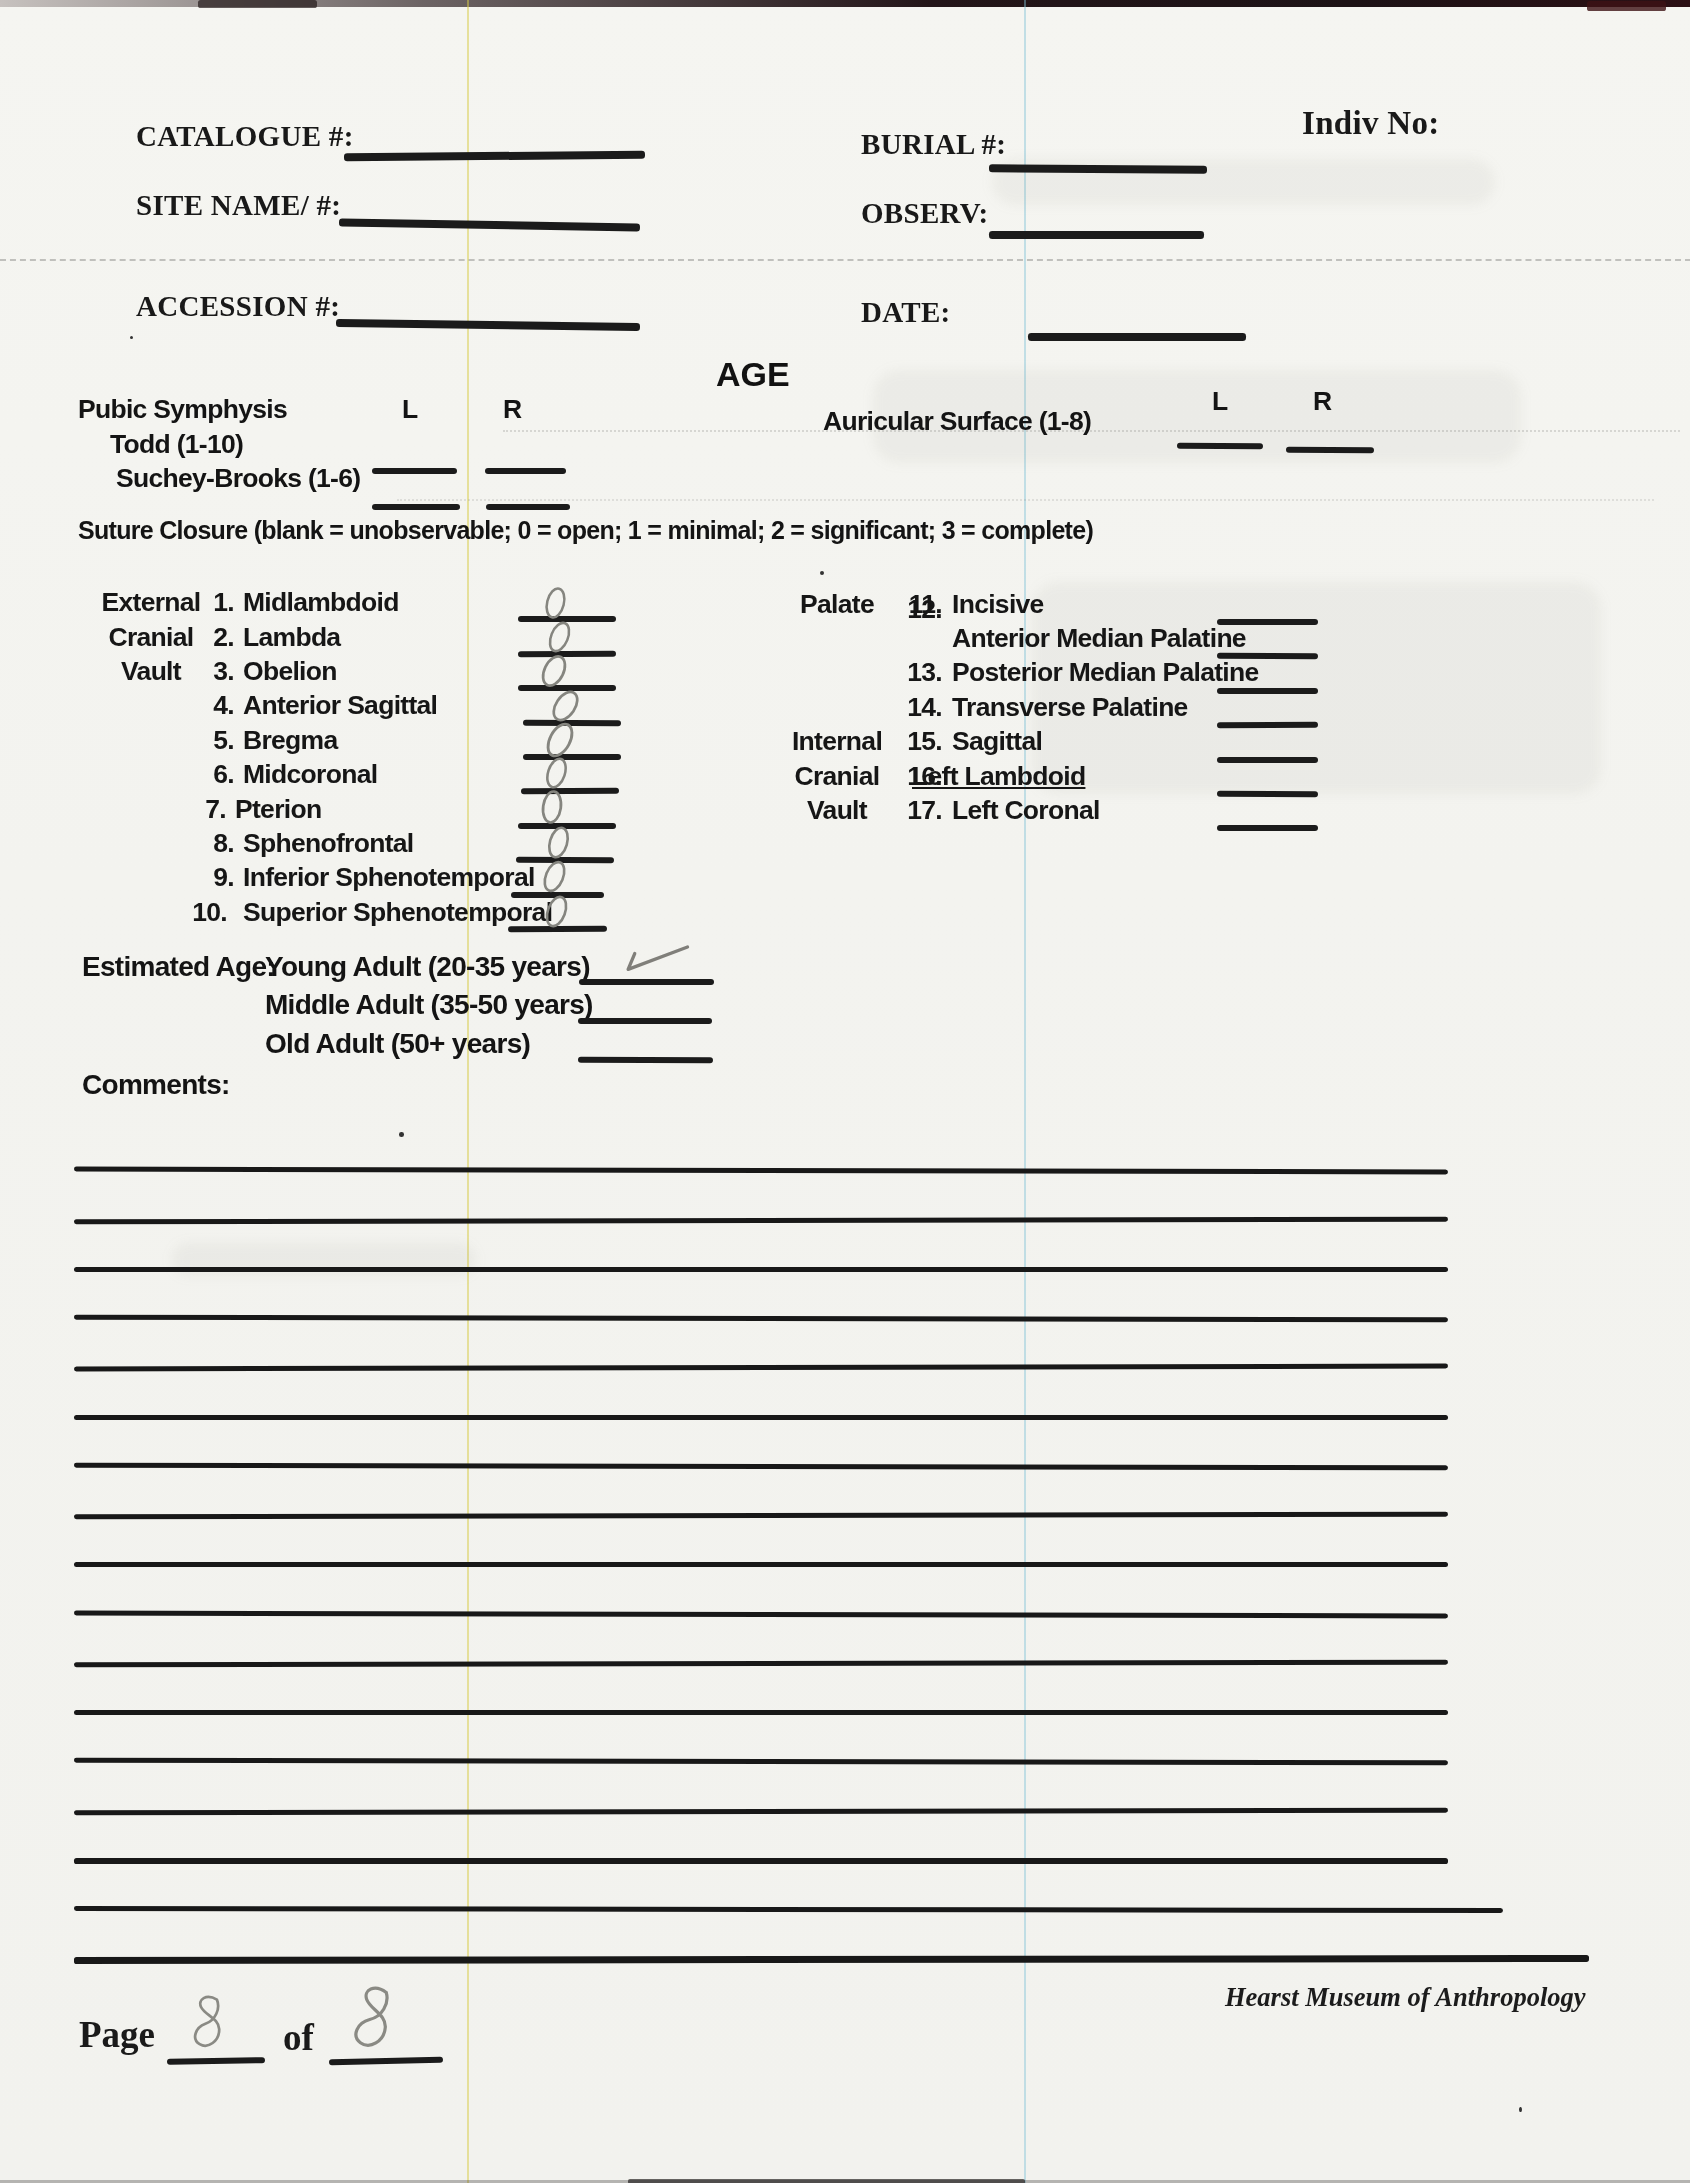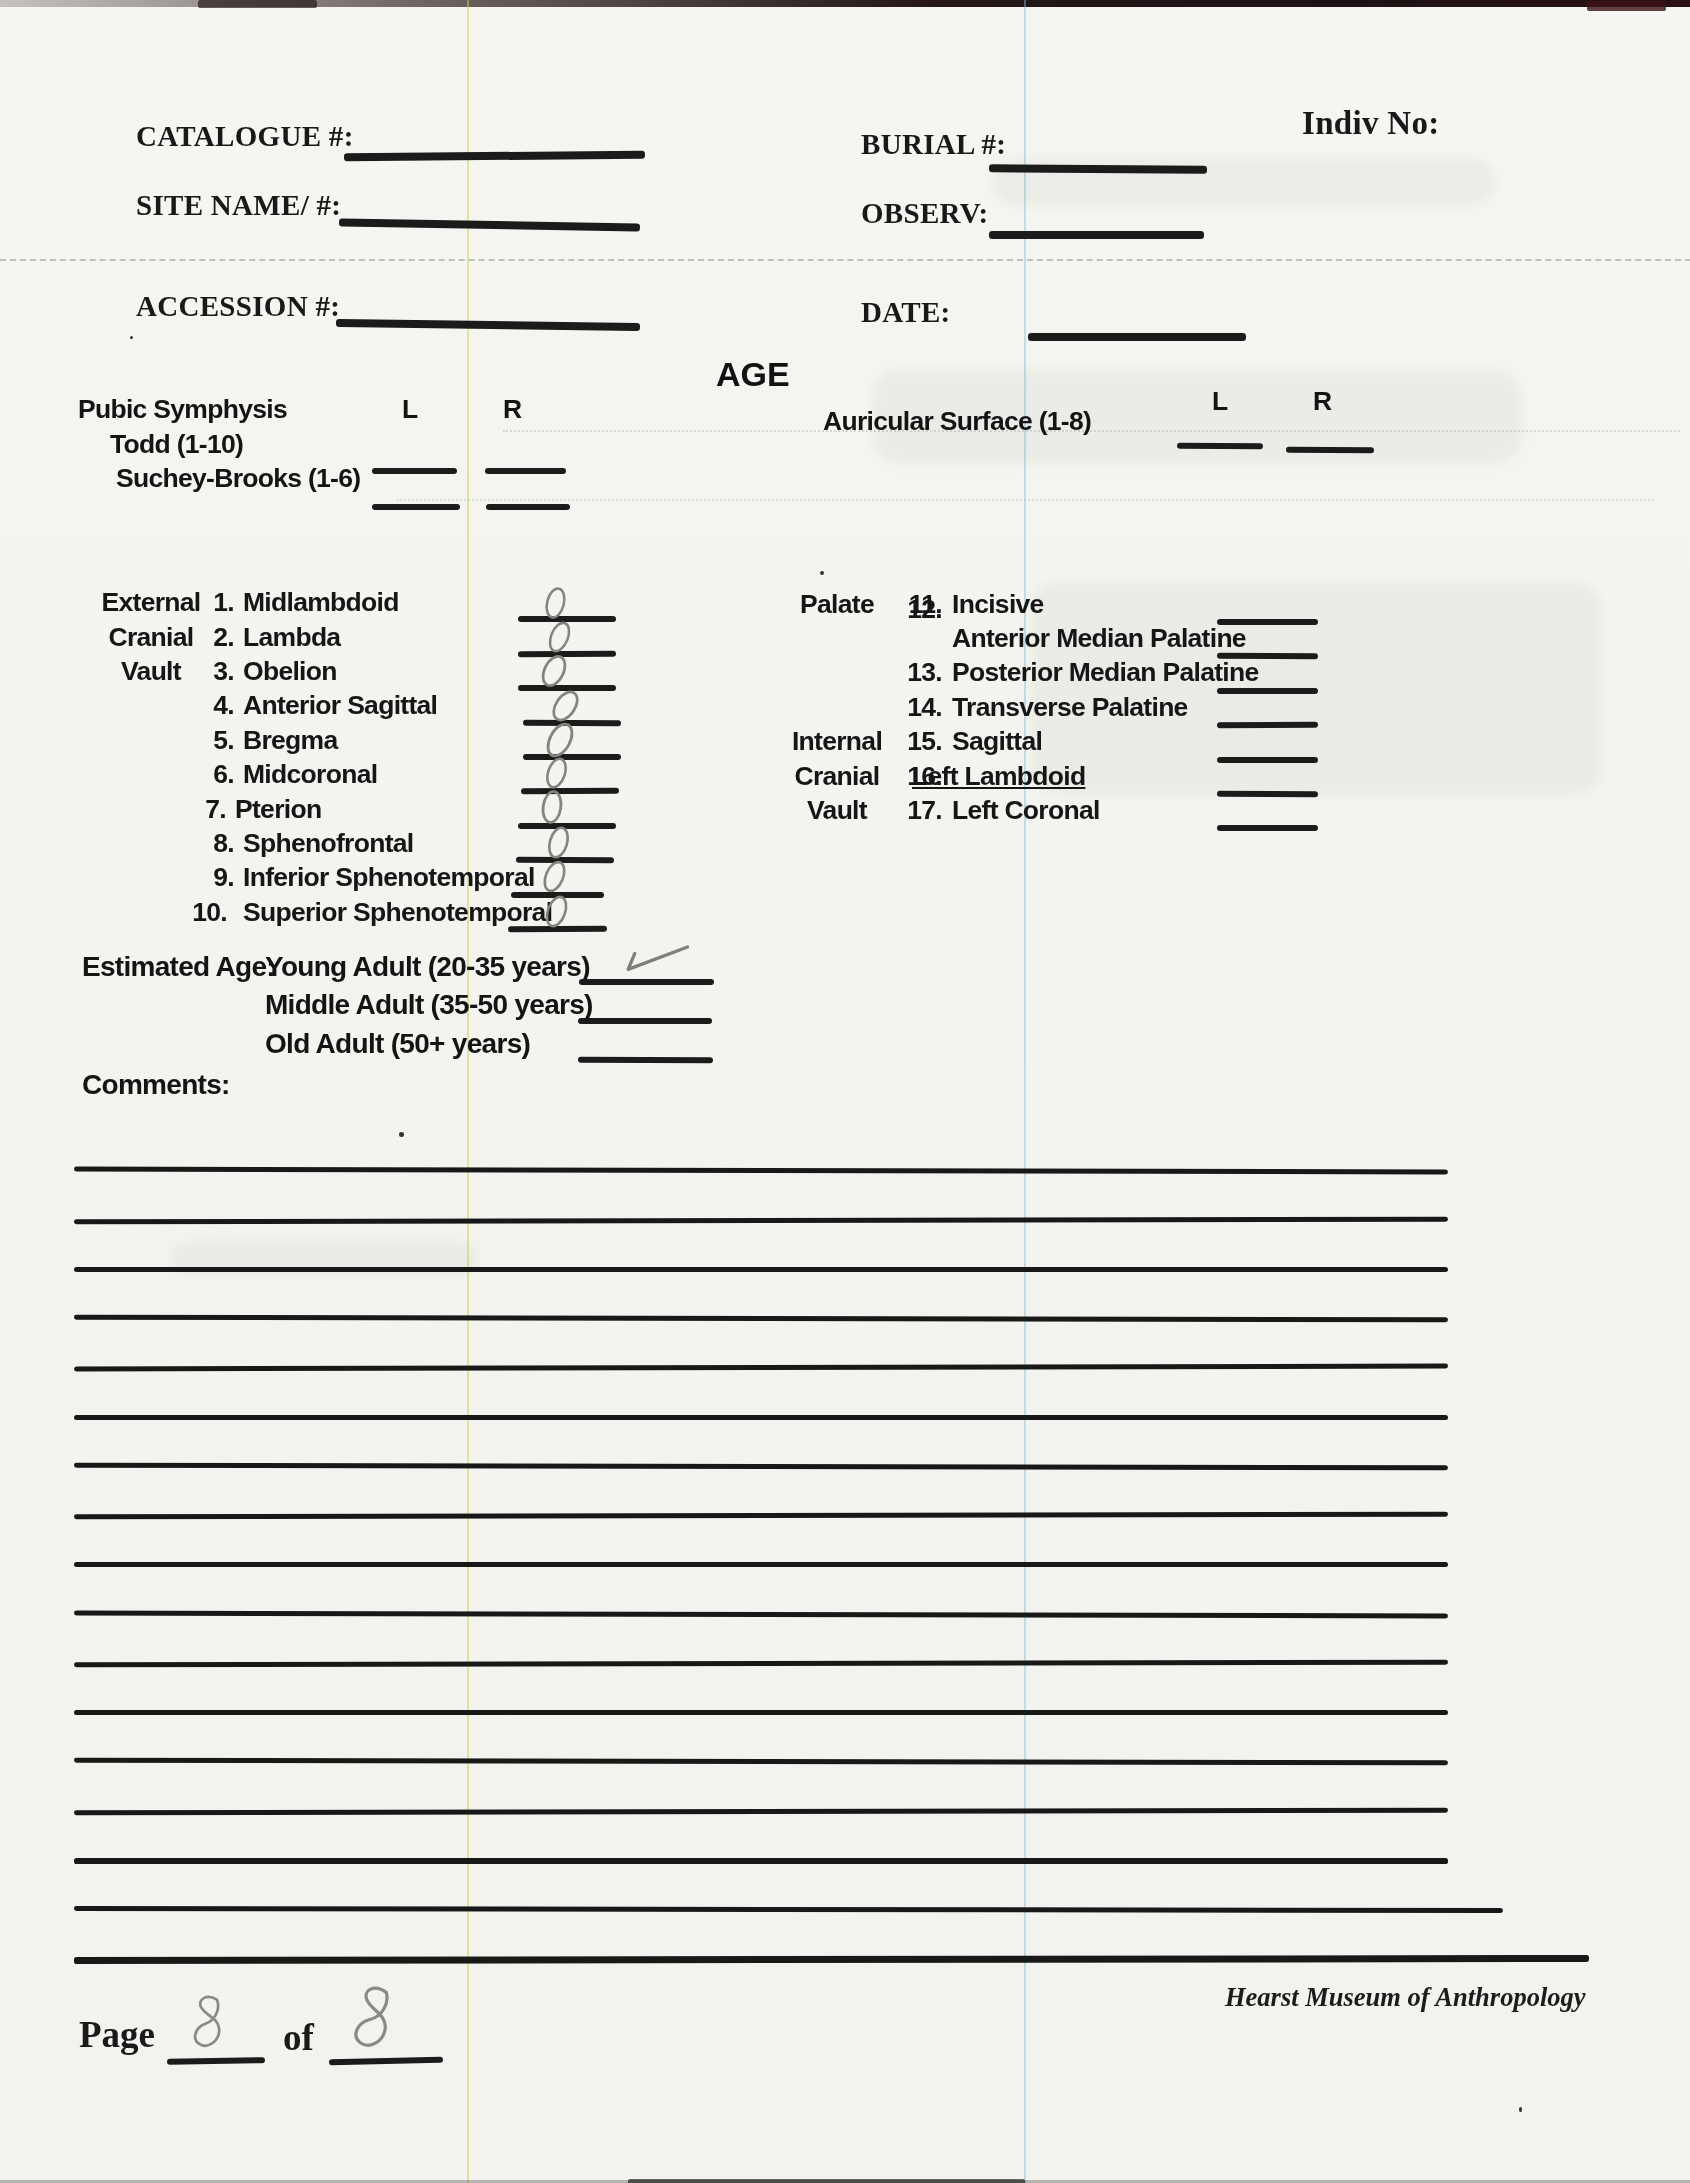--- a/index.html
+++ b/index.html
@@ -96,20 +96,21 @@
   <div class="sans-lbl" style="left:116px;top:463px;">Suchey-Brooks (1-6)</div>
   <div class="uline" style="left:372px;top:504px;width:88px;"></div>
   <div class="uline" style="left:486px;top:504px;width:84px;"></div>
 
   <div class="sans-lbl" style="left:1212px;top:386px;">L</div>
   <div class="sans-lbl" style="left:1313px;top:386px;">R</div>
   <div class="sans-lbl" style="left:823px;top:406px;">Auricular Surface (1-8)</div>
   <div class="uline" style="left:1177px;top:443px;width:86px;transform:rotate(0.4deg);"></div>
   <div class="uline" style="left:1286px;top:447px;width:88px;transform:rotate(0.4deg);"></div>
 
+  <div class="sans-lbl legend" style="left:78px;top:516px;">Suture Closure (blank = unobservable; 0 = open; 1 = minimal; 2 = significant; 3 = complete)</div>
 
   <div class="grp" style="left:78px;top:587px;">External</div>
   <div class="grp" style="left:78px;top:622px;">Cranial</div>
   <div class="grp" style="left:78px;top:656px;">Vault</div>
 
   <div class="item-num" style="left:180px;top:587px;">1.</div>
   <div class="item-name" style="left:243px;top:587px;">Midlambdoid</div>
   <div class="item-num" style="left:180px;top:622px;">2.</div>
   <div class="item-name" style="left:243px;top:622px;">Lambda</div>
   <div class="item-num" style="left:180px;top:656px;">3.</div>

